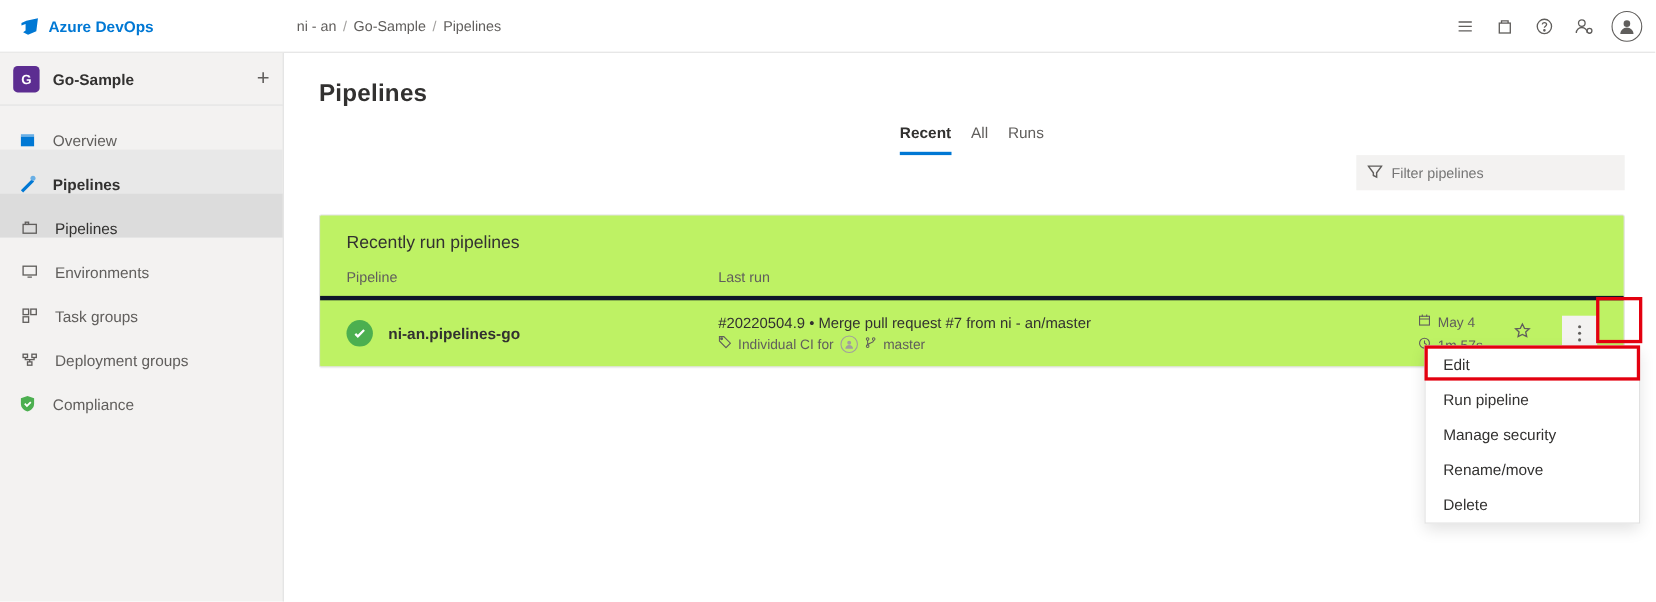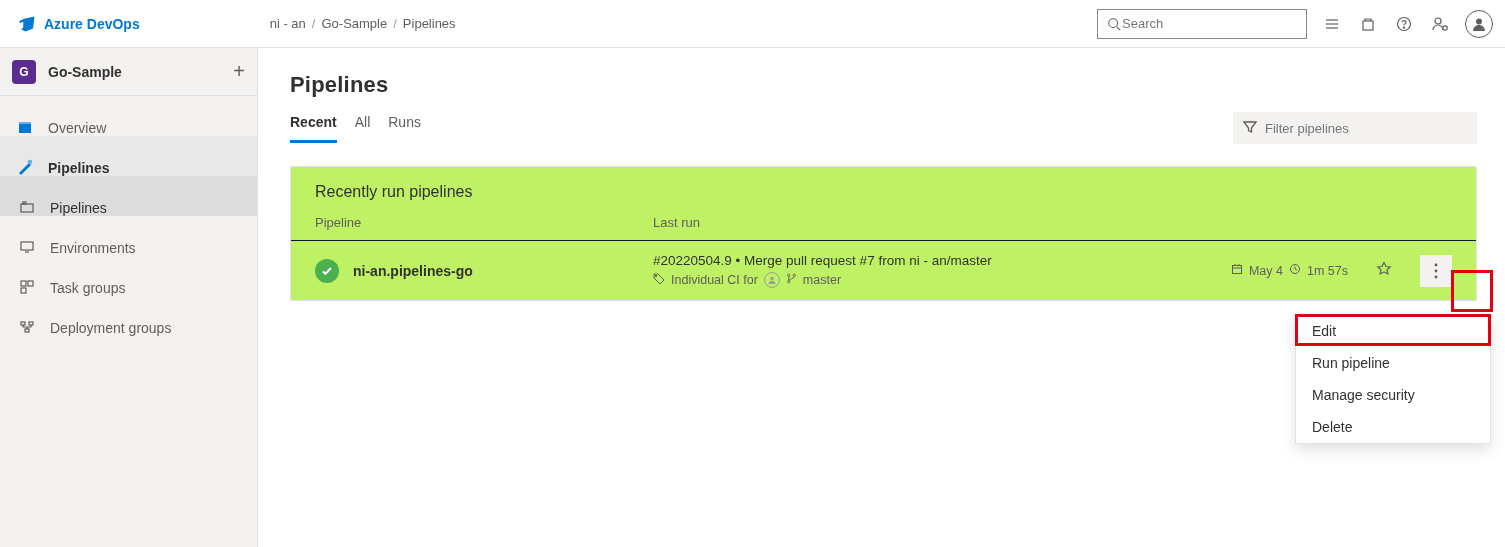--- a/index.html
+++ b/index.html
@@ -31,39 +31,39 @@
   .nav-sub.selected { background: #dcdcdc; font-weight: 400; }
   .nav-icon { width: 18px; height: 18px; display:flex; align-items:center; justify-content:center; }
   .nav-icon svg { display: block; }
   
   .main { flex: 1; padding: 24px 28px 0 32px; position: relative; }
   .page-head { display: flex; align-items: center; }
   .page-title { font-size: 22px; font-weight: 600; letter-spacing: 0.2px; }
   .head-right { margin-left: auto; display: flex; align-items: center; gap: 18px; }
   .btn-primary { background: #0078d4; color: #fff; border: none; height: 32px; padding: 0 14px; font-size: 14px; font-weight: 600; cursor: pointer; }
   .more-vert-btn { width: 22px; height: 30px; display:flex; align-items:center; justify-content:center; cursor: pointer; color:#605e5c; }
-  .tabs-row { margin-top: 14px; display: flex; align-items: center; }
+  .tabs-row { margin-top: 14px; display: flex; align-items: center; flex-direction: column; }
   .tabs { display: flex; gap: 18px; }
   .tab { padding-bottom: 10px; color: #605e5c; cursor: pointer; font-size: 14px; }
   .tab.active { color: #323130; font-weight: 600; border-bottom: 3px solid #0078d4; }
   .filter-box { margin-left: auto; display: flex; align-items: center; gap: 8px; width: 244px; height: 32px; background: #f3f2f1; padding: 0 10px; color: #605e5c; }
   .filter-box input { border:none; outline:none; background:transparent; font-size:13px; color:#323130; flex:1; }
   .card { margin-top: 22px; border: 1px solid #e1e1e1; border-radius: 2px; background: #bef264; box-shadow: 0 1px 1px rgba(0,0,0,0.02); }
   .card-title { padding: 16px 24px 10px; font-size: 16px; font-weight: 400; }
-  .tbl-head { display: flex; padding: 4px 24px 10px; color: #605e5c; font-size: 13px; border-bottom: 1px solid #0f172a; }
+  .tbl-head { display: flex; padding: 4px 24px 10px; color: #605e5c; font-size: 13px; border-bottom: 4px solid #0f172a; }
   .col-pipe { width: 338px; }
   .col-run { flex: 1; }
   .row { display: flex; align-items: center; padding: 12px 24px; }
   .status-ok { width: 24px; height: 24px; border-radius: 50%; background: #4caf50; display:flex; align-items:center; justify-content:center; color:#fff; margin-right: 14px; font-size: 13px; }
   .pipe-name { font-weight: 600; }
   .run-top { font-size: 13.5px; color: #323130; }
   .run-bot { font-size: 12.5px; color: #605e5c; display:flex; align-items:center; gap:6px; margin-top: 4px; }
   .mini-avatar { width: 16px; height: 16px; border-radius: 50%; border: 1px solid #a19f9d; display:inline-flex; align-items:center; justify-content:center; }
   .meta { margin-left: auto; display:flex; align-items:center; gap: 28px; color:#605e5c; font-size:12.5px; }
-  .meta-col { display:flex; flex-direction:row; gap: 6px; text-align: right; }
+  .meta-col { display:flex; flex-direction:column; gap: 6px; text-align: right; }
   .meta-line { display:flex; align-items:center; gap:6px; }
   .star { font-size: 16px; color:#605e5c; }
   .row-more { width: 32px; height: 32px; display:flex; align-items:center; justify-content:center; background:#f3f2f1; cursor:pointer; }
   
   .ctx { position: absolute; right: 14px; top: 266px; width: 196px; background:#fff; border:1px solid #e1e1e1; box-shadow: 0 6px 14px rgba(0,0,0,0.12); z-index: 20; }
   .ctx-item { padding: 8px 16px; font-size: 14px; cursor:pointer; display:flex; align-items:center; height:32px; }
   
   .hi-box1 { position:absolute; right: 12px; top: 222px; width: 42px; height: 42px; border: 3px solid #e3000f; z-index:30; pointer-events:none; }
   .hi-box2 { position:absolute; right: 14px; top: 266px; width: 196px; height: 32px; border: 3px solid #e3000f; z-index:30; pointer-events:none; }
 </style>
@@ -80,29 +80,20 @@
     <span class="brand-name">Azure DevOps</span>
   </div>
   <div class="breadcrumbs">
     <span class="crumb">ni - an</span>
     <span class="crumb-sep">/</span>
     <span class="crumb">Go-Sample</span>
     <span class="crumb-sep">/</span>
     <span class="crumb">Pipelines</span>
   </div>
   <div class="top-right">
-    <div class="search-box">
-      <span class="top-icon">
-        <svg width="14" height="14" viewBox="0 0 16 16">
-            <circle cx="7" cy="7" r="5" stroke="#605e5c" stroke-width="1.2" fill="none"></circle>
-            <line x1="11" y1="11" x2="15" y2="15" stroke="#605e5c" stroke-width="1.2"></line>
-          </svg>
-      </span>
-      <input placeholder="Search" style="">
-    </div>
     <span class="top-icon">
       <svg width="16" height="16" viewBox="0 0 16 16" stroke="#605e5c" stroke-width="1.2">
           <line x1="2" y1="4" x2="14" y2="4"></line>
           <line x1="2" y1="8" x2="14" y2="8"></line>
           <line x1="2" y1="12" x2="14" y2="12"></line>
         </svg>
     </span>
     <span class="top-icon">
       <svg width="16" height="16" viewBox="0 0 16 16" fill="none" stroke="#605e5c" stroke-width="1.2">
           <rect x="3" y="5" width="10" height="9"></rect>
@@ -194,20 +185,29 @@
         <svg width="14" height="14" viewBox="0 0 14 14" fill="none" stroke="#605e5c" stroke-width="1.2">
             <rect x="1" y="2" width="4" height="3"></rect>
             <rect x="9" y="2" width="4" height="3"></rect>
             <rect x="5" y="9" width="4" height="3"></rect>
             <path d="M3 5v2h8V5M7 7v2"></path>
           </svg>
       </span>
       <span>Deployment groups</span>
     </div>
 
+    <div class="nav-item dim">
+      <span class="nav-icon">
+        <svg width="16" height="16" viewBox="0 0 16 16">
+            <path d="M8 1l6 2v5c0 4-3 6-6 7-3-1-6-3-6-7V3l6-2z" fill="#4caf50"></path>
+            <path d="M5.5 8l2 2 3.5-3.5" stroke="#fff" stroke-width="1.6" fill="none"></path>
+          </svg>
+      </span>
+      <span>Compliance</span>
+    </div>
   </div>
 
   <div class="main">
     <div class="page-head">
       <div class="page-title">Pipelines</div>
     </div>
 
     <div class="tabs-row">
       <div class="tabs">
         <div class="tab active">Recent</div>
@@ -302,19 +302,20 @@
               </svg>
           </span>
         </div>
       </div>
     </div>
 
     <div class="ctx">
       <div class="ctx-item">Edit</div>
       <div class="ctx-item">Run pipeline</div>
       <div class="ctx-item">Manage security</div>
+      <div class="ctx-item">Rename/move</div>
       <div class="ctx-item">Delete</div>
     </div>
 
     <div class="hi-box1"></div>
     <div class="hi-box2"></div>
   </div>
 </div>
 
 </body></html>

